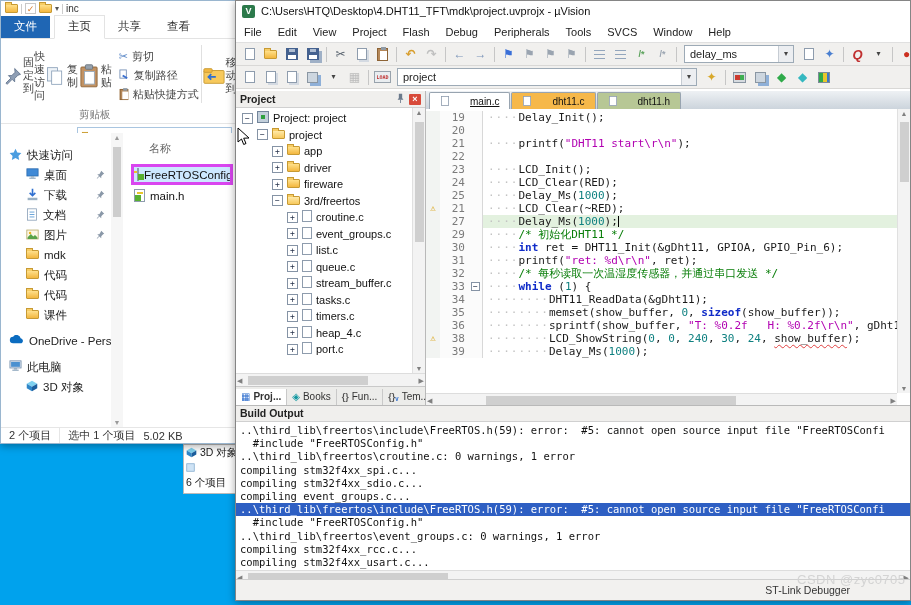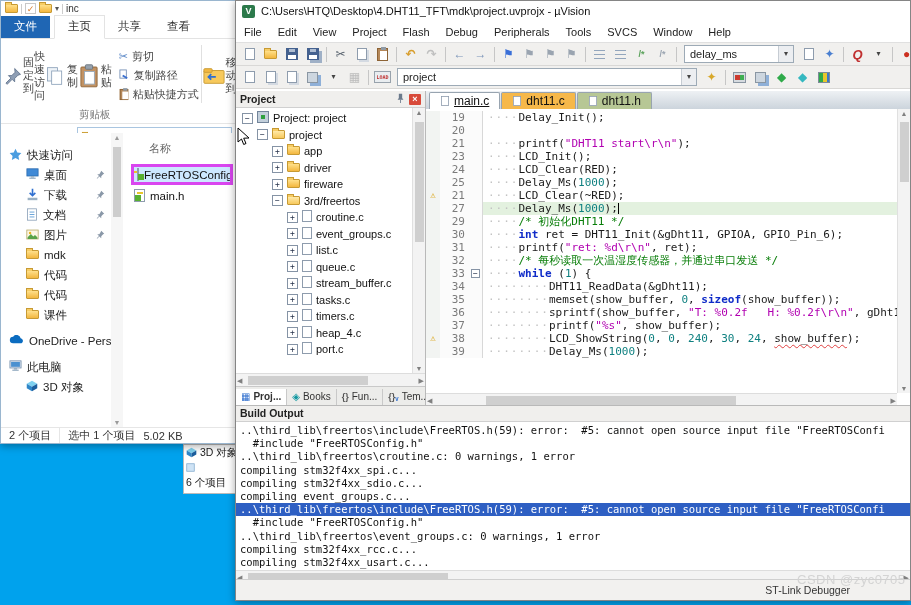--- a/index.html
+++ b/index.html
@@ -111,21 +111,21 @@
   .hscroll { height:13px; background:#f3f3f3; border-top:1px solid #ddd; position:relative; font-size:7px; color:#808080; }
   .hscroll .thumb { position:absolute; top:2px; height:9px; background:#cfcfcf; }
   .hscroll .al { position:absolute; left:1px; top:3px; } .hscroll .ar { position:absolute; right:1px; top:3px; }
   #proj-tabs { height:19px; display:flex; align-items:flex-end; background:#ececea; border-top:1px solid #c9c9c9; font-size:10px; color:#333; }
   .ptab { display:flex; align-items:center; gap:3px; padding:2px 5px 3px; border-right:1px solid #c9c9c9; white-space:nowrap; }
   .ptab.active { background:#fff; font-weight:bold; }
 
   
   #editor { flex:1; display:flex; flex-direction:column; background:#fff; position:relative; overflow:hidden; }
   #ed-tabs { height:18px; background:linear-gradient(#eef1f4,#ccd4dc); display:flex; align-items:flex-end; padding-left:3px; gap:1px; }
-  .edtab { display:flex; align-items:center; gap:4px; height:17px; padding:0 10px; font-size:12px; border:1px solid #98a4b0; border-bottom:none; border-radius:2px 2px 0 0; color:#111; background:#dfe5ea; }
+  .edtab { display:flex; align-items:center; gap:20px; height:17px; padding:0 10px; font-size:10px; border:1px solid #98a4b0; border-bottom:none; border-radius:2px 2px 0 0; color:#111; background:#dfe5ea; }
   .edtab.active { background:#fff; }
   .edtab.active .lbl { text-decoration:underline; }
   .edtab.orange { background:#f6b84a; }
   .edtab.green { background:#b7c795; }
   #code-wrap { flex:1; overflow:hidden; position:relative; padding-top:2px; }
   .cl { display:flex; height:13px; font:11px/13px "DejaVu Sans Mono",monospace; white-space:pre; }
   .wmark { width:14px; text-align:center; font-size:9px; line-height:13px; color:#dba414; background:#f2f4f2; flex:none; }
   .ln { width:30px; text-align:right; padding-right:5px; color:#7b7b7b; background:#fbfbfb; flex:none; }
   .fold { width:13px; flex:none; border-right:1px solid #d8d8d8; background:#fbfbfb; position:relative; }
   .fold .fb { position:absolute; left:1px; top:2px; width:9px; height:9px; border:1px solid #8593a5; background:#fff; font:8px/7px "DejaVu Sans Mono",monospace; text-align:center; color:#24304a; }
@@ -682,34 +682,34 @@
             </span>
             <span class="edtab green">
               <span class="ic-page" style="transform: scale(0.8);"></span>
               <span class="lbl">dht11.h</span>
             </span>
           </div>
         <div id="code-wrap">
             <div class="cl"><span class="wmark"></span><span class="ln">19</span><span class="fold"></span><span class="ct"><span class="sg-d">····</span><span class="sg-p">Delay_Init();</span></span></div>
             <div class="cl"><span class="wmark"></span><span class="ln">20</span><span class="fold"></span><span class="ct"></span></div>
             <div class="cl"><span class="wmark"></span><span class="ln">21</span><span class="fold"></span><span class="ct"><span class="sg-d">····</span><span class="sg-p">printf(</span><span class="sg-s">"DHT11 start\r\n"</span><span class="sg-p">);</span></span></div>
+            <div class="cl"><span class="wmark"></span><span class="ln">22</span><span class="fold"></span><span class="ct"></span></div>
             <div class="cl"><span class="wmark"></span><span class="ln">23</span><span class="fold"></span><span class="ct"><span class="sg-d">····</span><span class="sg-p">LCD_Init();</span></span></div>
             <div class="cl"><span class="wmark"></span><span class="ln">24</span><span class="fold"></span><span class="ct"><span class="sg-d">····</span><span class="sg-p">LCD_Clear(RED);</span></span></div>
             <div class="cl"><span class="wmark"></span><span class="ln">25</span><span class="fold"></span><span class="ct"><span class="sg-d">····</span><span class="sg-p">Delay_Ms(</span><span class="sg-n">1000</span><span class="sg-p">);</span></span></div>
             <div class="cl"><span class="wmark">⚠</span><span class="ln">21</span><span class="fold"></span><span class="ct"><span class="sg-d">····</span><span class="sg-p">LCD_Clear(</span><span class="sg-q">~RED</span><span class="sg-p">);</span></span></div>
             <div class="cl cur"><span class="wmark"></span><span class="ln">27</span><span class="fold"></span><span class="ct"><span class="sg-d">····</span><span class="sg-p">Delay_Ms(</span><span class="sg-n">1000</span><span class="sg-p">);</span><span class="caret"></span></span></div>
             <div class="cl"><span class="wmark"></span><span class="ln">29</span><span class="fold"></span><span class="ct"><span class="sg-d">····</span><span class="sg-c">/* 初始化DHT11 */</span></span></div>
             <div class="cl"><span class="wmark"></span><span class="ln">30</span><span class="fold"></span><span class="ct"><span class="sg-d">····</span><span class="sg-k">int</span><span class="sg-p"> ret = DHT11_Init(&amp;gDht11, GPIOA, GPIO_Pin_6);</span></span></div>
             <div class="cl"><span class="wmark"></span><span class="ln">31</span><span class="fold"></span><span class="ct"><span class="sg-d">····</span><span class="sg-p">printf(</span><span class="sg-s">"ret: %d\r\n"</span><span class="sg-p">, ret);</span></span></div>
             <div class="cl"><span class="wmark"></span><span class="ln">32</span><span class="fold"></span><span class="ct"><span class="sg-d">····</span><span class="sg-c">/* 每秒读取一次温湿度传感器，并通过串口发送 */</span></span></div>
             <div class="cl"><span class="wmark"></span><span class="ln">33</span><span class="fold"><span class="fb">−</span></span><span class="ct"><span class="sg-d">····</span><span class="sg-k">while</span><span class="sg-p"> (</span><span class="sg-n">1</span><span class="sg-p">) {</span></span></div>
             <div class="cl"><span class="wmark"></span><span class="ln">34</span><span class="fold"></span><span class="ct"><span class="sg-d">········</span><span class="sg-p">DHT11_ReadData(&amp;gDht11);</span></span></div>
             <div class="cl"><span class="wmark"></span><span class="ln">35</span><span class="fold"></span><span class="ct"><span class="sg-d">········</span><span class="sg-p">memset(show_buffer, </span><span class="sg-n">0</span><span class="sg-p">, </span><span class="sg-k">sizeof</span><span class="sg-p">(show_buffer));</span></span></div>
             <div class="cl"><span class="wmark"></span><span class="ln">36</span><span class="fold"></span><span class="ct"><span class="sg-d">········</span><span class="sg-p">sprintf(show_buffer, </span><span class="sg-s">"T: %0.2f   H: %0.2f\r\n"</span><span class="sg-p">, gDht11.t</span></span></div>
-            <div class="cl"><span class="wmark"></span><span class="ln">37</span><span class="fold"></span><span class="ct"><span class="sg-d">········</span><span class="sg-p">printf(</span><span class="sg-s">"%s"</span><span class="sg-p">, show_buffer);</span></span></div>
             <div class="cl"><span class="wmark">⚠</span><span class="ln">38</span><span class="fold"></span><span class="ct"><span class="sg-d">········</span><span class="sg-p">LCD_ShowString(</span><span class="sg-n">0</span><span class="sg-p">, </span><span class="sg-n">0</span><span class="sg-p">, </span><span class="sg-n">240</span><span class="sg-p">, </span><span class="sg-n">30</span><span class="sg-p">, </span><span class="sg-n">24</span><span class="sg-p">, </span><span class="sg-q">show_buffer</span><span class="sg-p">);</span></span></div>
             <div class="cl"><span class="wmark"></span><span class="ln">39</span><span class="fold"></span><span class="ct"><span class="sg-d">········</span><span class="sg-p">Delay_Ms(</span><span class="sg-n">1000</span><span class="sg-p">);</span></span></div>
           </div>
         <div id="ed-vscroll">
           <div style="padding-top:1px">▲</div>
           <div class="thumb"></div>
           <div style="position:absolute;bottom:1px;left:0;right:0">▼</div>
         </div>
         <div class="hscroll" id="ed-hscroll" style="margin-right:13px">
           <span class="al">◀</span>

